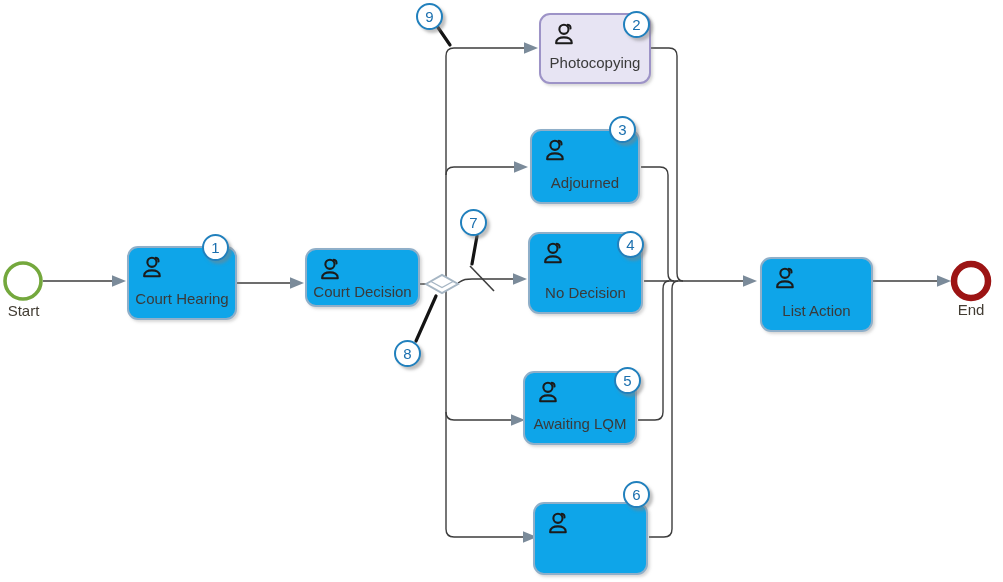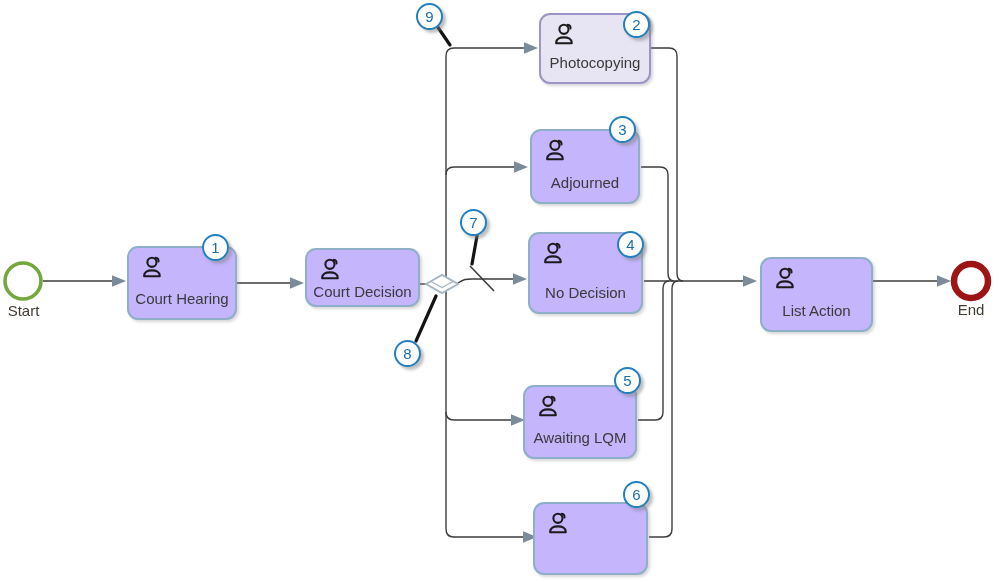--- a/index.html
+++ b/index.html
@@ -3,21 +3,21 @@
 <meta charset="utf-8">
 <style>
   html,body{margin:0;padding:0;background:#ffffff;}
   .stage{
     position:relative;width:1003px;height:582px;background:#ffffff;
     font-family:"Liberation Sans","DejaVu Sans",sans-serif;overflow:hidden;
   }
   svg.layer{position:absolute;left:0;top:0;}
   .task{
     position:absolute;box-sizing:border-box;
-    background:#c4b5fd;border:2.5px solid #8fafc9;border-radius:11px;
+    background:#0ea5e9;border:2.5px solid #8fafc9;border-radius:11px;
     box-shadow:2px 2px 3px rgba(140,140,140,0.35);
     display:flex;flex-direction:column;align-items:stretch;
   }
   .task.purple{background:#e7e4f3;border-color:#9d93c7;}
   .task .icon-row{padding:6px 0 0 11px;line-height:0;}
   .task .task-label{
     text-align:center;font-size:15px;color:#3a3a3a;
     margin-top:auto;padding-bottom:11px;white-space:nowrap;
   }
   .badge{
@@ -148,21 +148,21 @@
     <div class="icon-row">
       <svg width="27" height="27" viewBox="0 0 26 26" fill="none" stroke="#1b1b1b" stroke-width="2" stroke-linecap="round" stroke-linejoin="round">
         <circle cx="11.5" cy="8" r="4.4"></circle>
           <path d="M15.2,3.7 q2.9,0.1 2.6,3.5"></path>
         <path d="M4,21.5 l0,-0.6 c0,-3.4 3.4,-5.1 7.5,-5.1 c4.1,0 7.5,1.7 7.5,5.1 l0,0.6 z"></path>
       </svg>
     </div>
     <div class="task-label">No Decision</div>
   </div>
 
-  <div class="task" style="left:523px;top:385px;width:114px;height:74px;">
+  <div class="task" style="left:523px;top:371px;width:114px;height:74px;">
     <div class="icon-row">
       <svg width="27" height="27" viewBox="0 0 26 26" fill="none" stroke="#1b1b1b" stroke-width="2" stroke-linecap="round" stroke-linejoin="round">
         <circle cx="11.5" cy="8" r="4.4"></circle>
           <path d="M15.2,3.7 q2.9,0.1 2.6,3.5"></path>
         <path d="M4,21.5 l0,-0.6 c0,-3.4 3.4,-5.1 7.5,-5.1 c4.1,0 7.5,1.7 7.5,5.1 l0,0.6 z"></path>
       </svg>
     </div>
     <div class="task-label">Awaiting LQM</div>
   </div>
 

